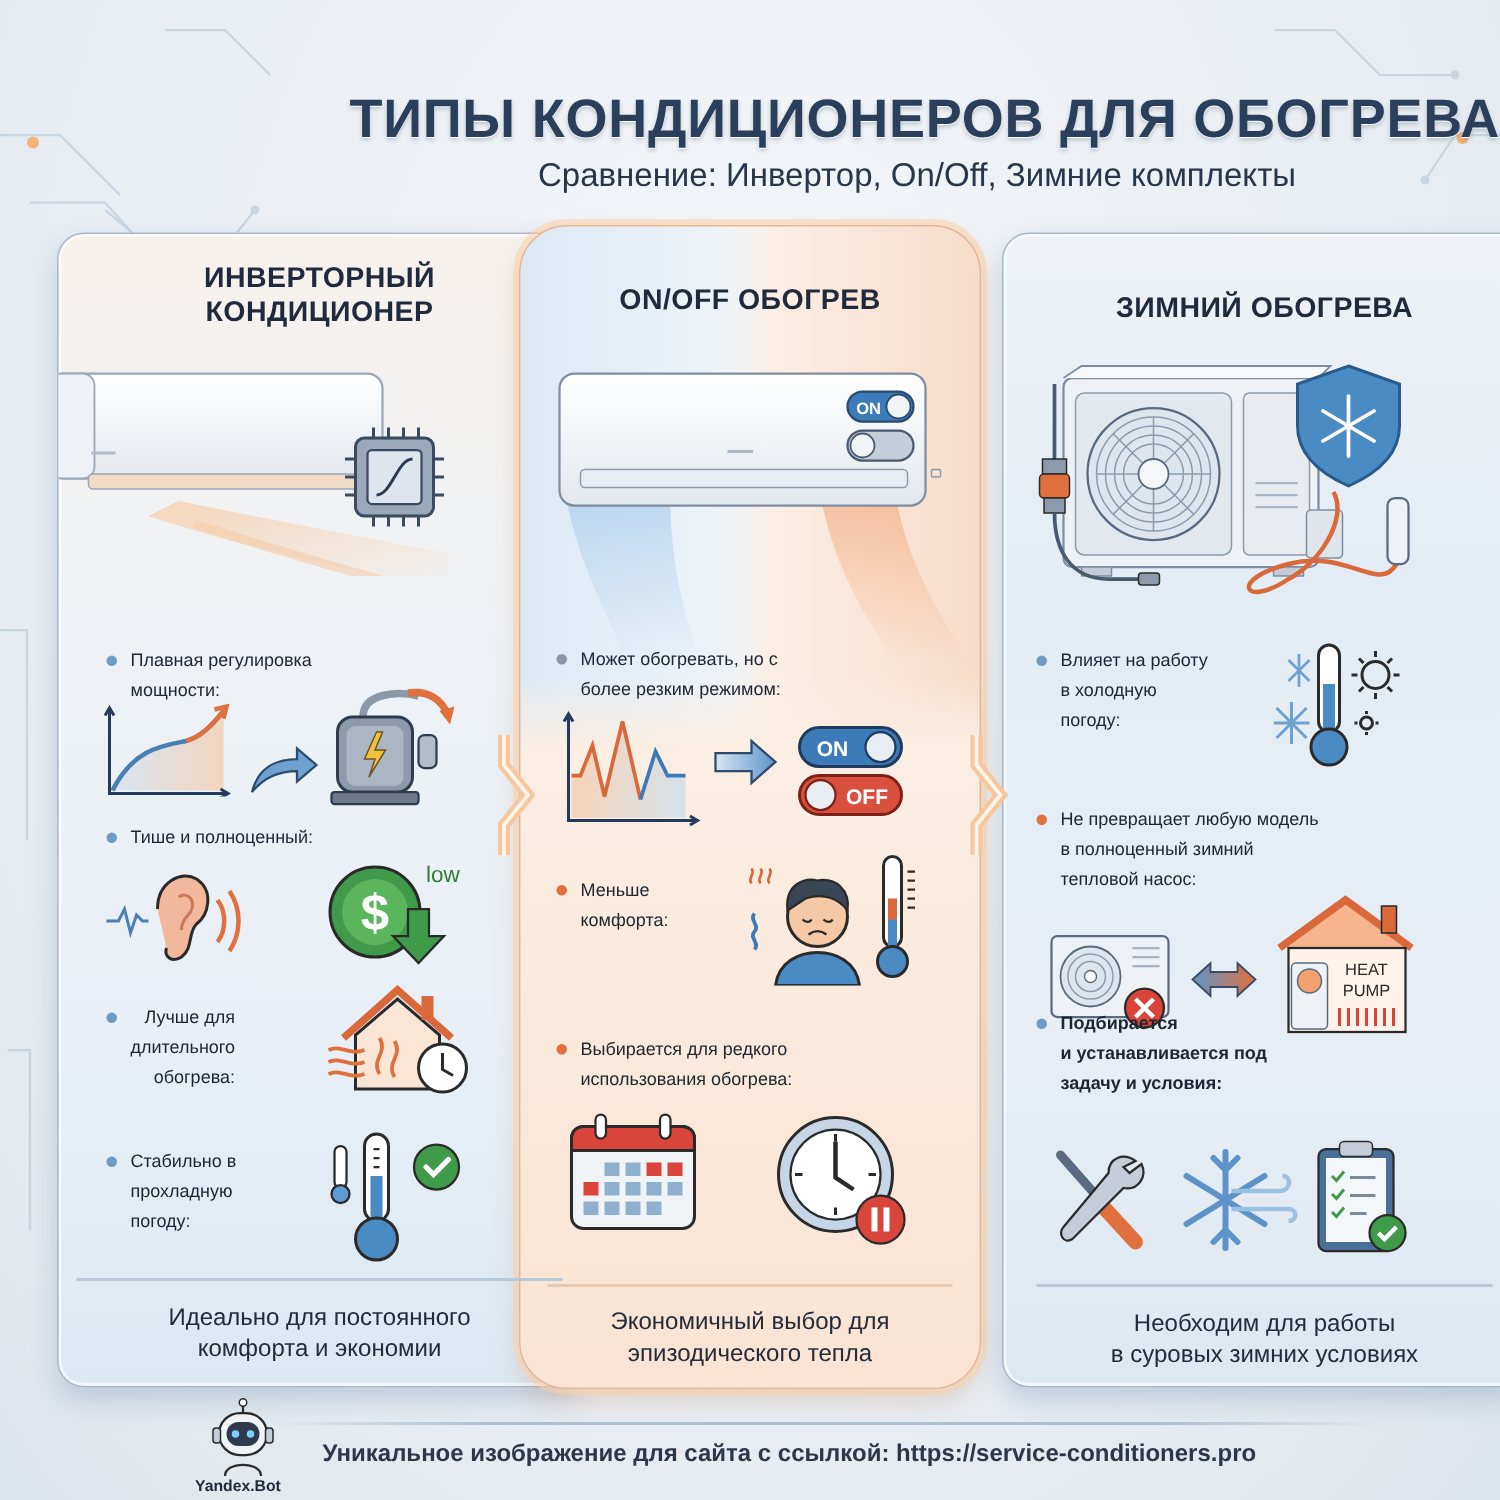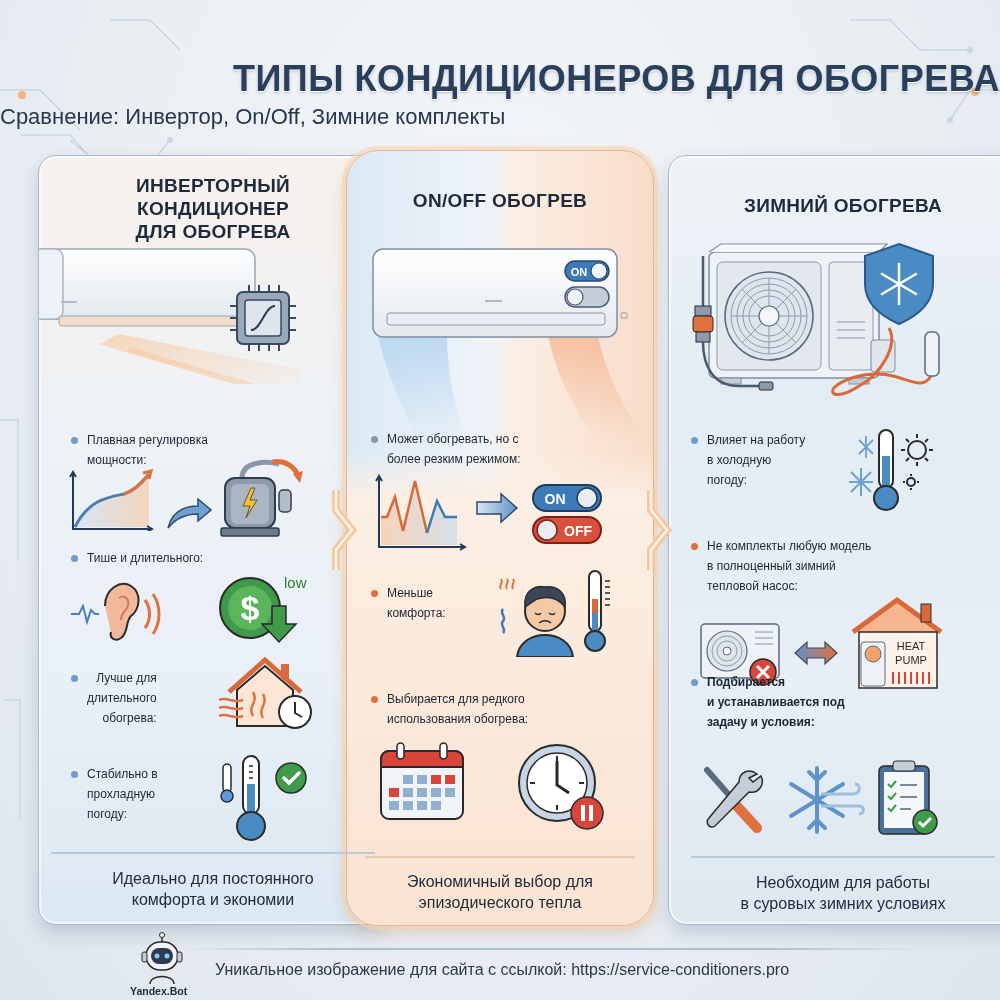--- a/index.html
+++ b/index.html
@@ -12,21 +12,21 @@
   }
   .circuit { position: absolute; inset: 0; pointer-events: none; }
   .title {
     position: absolute; top: 58px; left: 0; width: 1000px; text-align: right;
     font-family: "Liberation Sans", sans-serif;
     font-weight: 700; font-size: 36px; letter-spacing: 0.5px;
     color: #2a3f5c;
     text-shadow: 0 1px 0 #fff, 0 2px 3px rgba(40,60,90,0.25);
   }
   .subtitle {
-    position: absolute; top: 104px; left: 0; width: 864px; text-align: left;
+    position: absolute; top: 104px; left: 0; width: 864px; text-align: right;
     font-size: 22px; color: #27364a;
   }
   .card {
     position: absolute; top: 155px; height: 770px; width: 350px;
     border-radius: 18px;
     border: 1.5px solid #a7b8cc;
     box-shadow: 0 8px 18px rgba(60,90,130,0.22), inset 0 0 0 2px rgba(255,255,255,0.6);
     overflow: hidden;
   }
   .card-1 { left: 38px; background: linear-gradient(180deg, #f7f1ec 0%, #eef2f6 35%, #e8eff6 70%, #dce8f2 100%); }
@@ -57,20 +57,21 @@
     position: absolute; left: 0; right: 0; text-align: center;
     font-size: 16px; line-height: 21px; color: #222c3b;
   }
   .ico { position: absolute; }
   .chevron { position: absolute; z-index: 5; }
   .bottom-line { position: absolute; left: 180px; right: 80px; top: 948px; height: 2px;
     background: linear-gradient(90deg, rgba(150,170,190,0) 0%, #aebfd0 20%, #aebfd0 80%, rgba(150,170,190,0) 100%); }
   .bot-credit {
     position: absolute; left: 215px; top: 961px; font-size: 16px; color: #2d3748;
     font-family: "Liberation Sans", sans-serif;
+    font-weight: bold;
   }
   .bot-label { position: absolute; left: 130px; top: 985px; font-size: 10.5px; color: #1f2937; font-weight: 700; }
 </style>
 </head>
 <body>
 
 <svg class="circuit" width="1000" height="1000" viewBox="0 0 1000 1000">
   <g fill="none" stroke="#c9d6e2" stroke-width="1.5">
     <path d="M20 135 H70 L110 180 H150"></path>
     <path d="M0 90 H40 L80 130"></path>
@@ -94,21 +95,20 @@
 </svg>
 
 <div class="title">ТИПЫ КОНДИЦИОНЕРОВ ДЛЯ ОБОГРЕВА</div>
 <div class="subtitle">Сравнение: Инвертор, On/Off, Зимние комплекты</div>
 
 <div class="card card-1">
   <div class="card-inner">
     <div class="card-title" style="top:18px;">
       <div>ИНВЕРТОРНЫЙ</div>
       <div>КОНДИЦИОНЕР</div>
-      <div>ДЛЯ ОБОГРЕВА</div>
     </div>
 
     <svg class="ico" style="left:0;top:88px;" width="294" height="140">
       <defs>
         <linearGradient id="acbody" x1="0" y1="0" x2="0" y2="1">
           <stop offset="0" stop-color="#ffffff"></stop>
             <stop offset="1" stop-color="#e3e8ee"></stop>
         </linearGradient>
         <linearGradient id="warmflow" x1="0" y1="0" x2="1" y2="1">
           <stop offset="0" stop-color="#f6d3b4" stop-opacity="0.9"></stop>
@@ -171,21 +171,21 @@
       <path d="M55 6 C68 4 78 10 82 22" stroke="#e0703e" stroke-width="5" fill="none"></path>
       <path d="M76 18 L83 27 L86 15 Z" fill="#e0703e"></path>
       <rect x="8" y="22" width="50" height="50" rx="10" fill="#8d9aab" stroke="#2f3c4e" stroke-width="2"></rect>
       <rect x="14" y="28" width="38" height="40" rx="6" fill="#aab6c4"></rect>
       <path d="M34 32 L26 50 H33 L29 62 L40 44 H33 L38 32 Z" fill="#f4c13a" stroke="#6a5520" stroke-width="1"></path>
       <rect x="4" y="72" width="58" height="8" rx="2" fill="#6c7a8c" stroke="#2f3c4e" stroke-width="1.5"></rect>
       <rect x="62" y="34" width="12" height="22" rx="4" fill="#b3bdc9" stroke="#2f3c4e" stroke-width="1.5"></rect>
     </svg>
 
     <div class="bullet" style="left:32px;top:392px;">
-      <div>Тише и длительного:</div>
+      <div>Тише и полноценный:</div>
     </div>
     <svg class="ico" style="left:30px;top:420px;" width="100" height="72">
       <path d="M2 38 H10 L14 30 L18 46 L22 34 L26 38 H30" stroke="#4a7fb5" stroke-width="2" fill="none"></path>
       <path d="M36 30 C36 12 52 4 62 10 C74 18 70 34 62 40 C56 46 60 56 52 62 C46 66 40 62 42 56" fill="#f2b89b" stroke="#2a2a2a" stroke-width="2"></path>
       <path d="M50 22 C56 18 62 24 58 32 C55 36 52 38 52 44" stroke="#c87a5a" stroke-width="2" fill="none"></path>
       <path d="M76 24 C82 32 82 44 76 52" stroke="#e0703e" stroke-width="3" fill="none"></path>
       <path d="M84 18 C92 30 92 46 84 58" stroke="#e0703e" stroke-width="3" fill="none"></path>
     </svg>
     <svg class="ico" style="left:175px;top:410px;" width="100" height="78">
       <circle cx="36" cy="42" r="30" fill="#3f9a4a" stroke="#2a2a2a" stroke-width="2"></circle>
@@ -453,21 +453,21 @@
       <circle cx="37" cy="72" r="12" fill="#4a8bc4" stroke="#2a2a2a" stroke-width="2"></circle>
       <g fill="none" stroke="#2a2a2a" stroke-width="2">
         <circle cx="68" cy="24" r="9"></circle>
         <path d="M68 8 V12 M68 36 V40 M52 24 H56 M80 24 H84 M57 13 L60 16 M76 32 L79 35 M79 13 L76 16 M60 32 L57 35"></path>
         <circle cx="62" cy="56" r="4"></circle>
         <path d="M62 48 V50 M62 62 V64 M54 56 H56 M68 56 H70"></path>
       </g>
     </svg>
 
     <div class="bullet" style="left:22px;top:380px;--dot:#e0703e;">
-      <div>Не комплекты любую модель</div>
+      <div>Не превращает любую модель</div>
       <div>в полноценный зимний</div>
       <div>тепловой насос:</div>
     </div>
     <svg class="ico" style="left:28px;top:462px;" width="90" height="72">
       <rect x="4" y="6" width="78" height="54" rx="4" fill="#eef1f5" stroke="#5a6a80" stroke-width="1.5"></rect>
       <circle cx="30" cy="33" r="20" fill="#dfe5ec" stroke="#5a6a80" stroke-width="1.2"></circle>
       <g stroke="#8b9aad" fill="none">
           <circle cx="30" cy="33" r="15"></circle>
           <circle cx="30" cy="33" r="10"></circle>
         </g>

